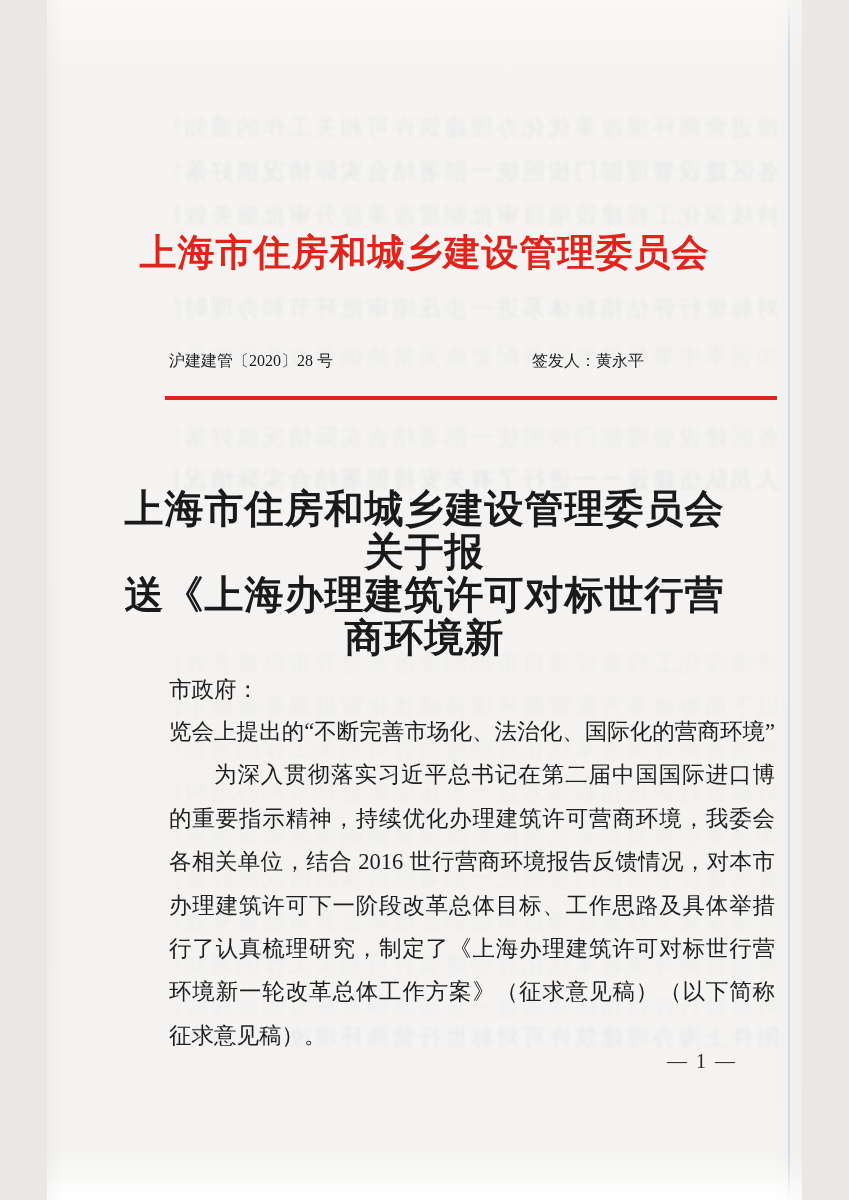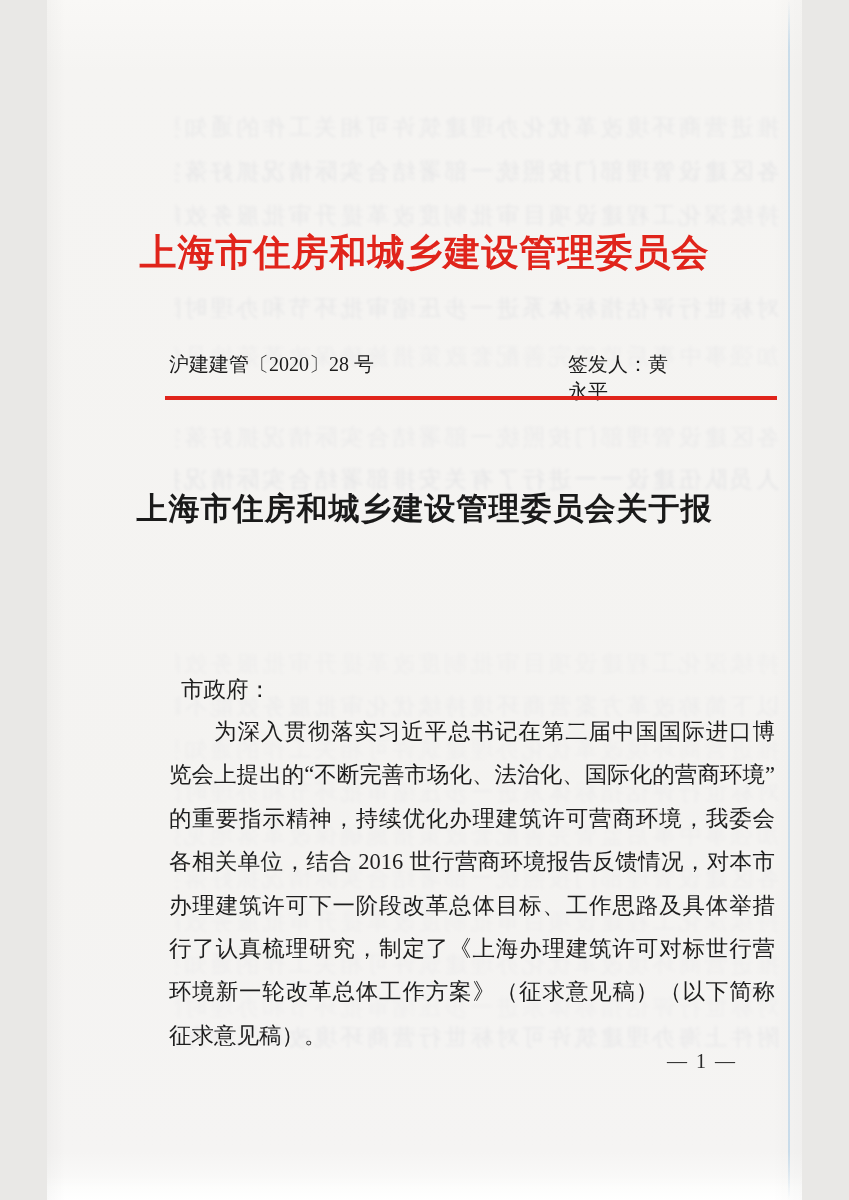--- a/index.html
+++ b/index.html
@@ -32,39 +32,38 @@
     pointer-events:none;
   }
   .org-title{
     position:absolute;top:228px;left:0;right:0;
     text-align:center;
     font-size:37px;font-weight:bold;letter-spacing:1px;
     color:var(--accent,#e0241b);
   }
   .doc-no-row{
     position:absolute;top:351px;left:122px;right:118px;height:32px;
-    font-size:20px;color:#1c1c1c;
+    font-size:16px;color:#1c1c1c;
   }
   .doc-no{position:absolute;left:0;top:0;}
-  .issuer{position:absolute;left:363px;top:0;margin-left:36px;}
+  .issuer{position:absolute;left:363px;top:0;}
   .red-rule{
     position:absolute;top:396px;left:118px;width:612px;height:4px;
     background:var(--accent,#e0241b);
   }
   .doc-title{
     position:absolute;top:487px;left:70px;right:70px;
     text-align:center;
     font-family:"Liberation Sans","DejaVu Sans",sans-serif;
-    font-size:31px;font-weight:bold;letter-spacing:1px;
+    font-size:39px;font-weight:bold;letter-spacing:1px;
     line-height:43px;color:#1a1a1a;
   }
   .salutation{
     position:absolute;top:674px;left:122px;
     font-size:22.5px;
-    margin-left:12px;
   }
   .paragraph{
     position:absolute;top:710px;left:122px;width:606px;
     font-size:22.5px;line-height:43.4px;
     text-justify:inter-character;
   }
   .body-line{
     text-align:justify;text-align-last:justify;
     height:43.4px;overflow:hidden;
   }
@@ -107,27 +106,28 @@
 
   <div class="doc-no-row">
     <span class="doc-no">沪建建管〔2020〕28 号</span>
     <span class="issuer"><span>签发人：</span><span>黄永平</span></span>
   </div>
 
   <div class="red-rule"></div>
 
   <div class="doc-title">
     <div>上海市住房和城乡建设管理委员会关于报</div>
+    <div>送《上海办理建筑许可对标世行营商环境新</div>
   </div>
 
   <div class="salutation">市政府：</div>
 
   <div class="paragraph" id="paragraph">
+      <div class="body-line">览会上提出的“不断完善市场化、法治化、国际化的营商环境”</div>
       <div class="body-line first">为深入贯彻落实习近平总书记在第二届中国国际进口博</div>
-      <div class="body-line">览会上提出的“不断完善市场化、法治化、国际化的营商环境”</div>
       <div class="body-line">的重要指示精神，持续优化办理建筑许可营商环境，我委会同</div>
       <div class="body-line">各相关单位，结合 2016 世行营商环境报告反馈情况，对本市</div>
       <div class="body-line">办理建筑许可下一阶段改革总体目标、工作思路及具体举措进</div>
       <div class="body-line">行了认真梳理研究，制定了《上海办理建筑许可对标世行营商</div>
       <div class="body-line">环境新一轮改革总体工作方案》（征求意见稿）（以下简称 3.0</div>
       <div class="body-line last">征求意见稿）。</div>
     </div>
 
   <div class="page-num">— 1 —</div>
 

